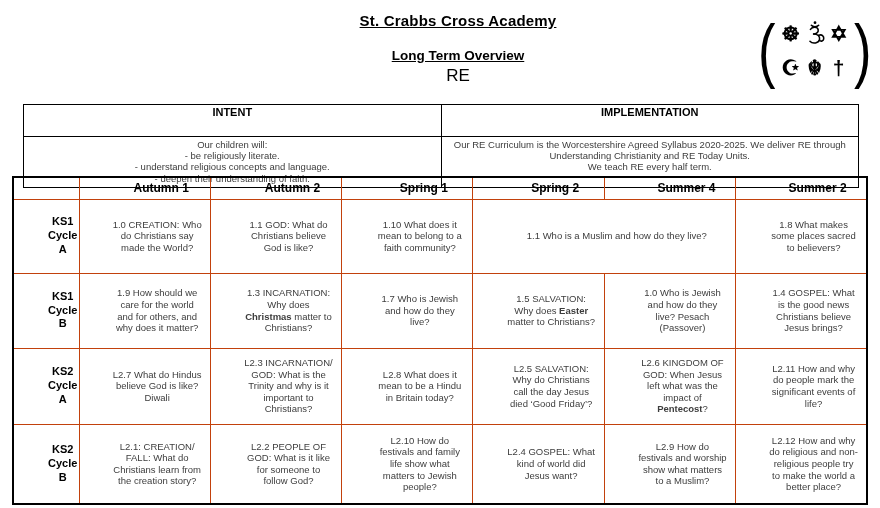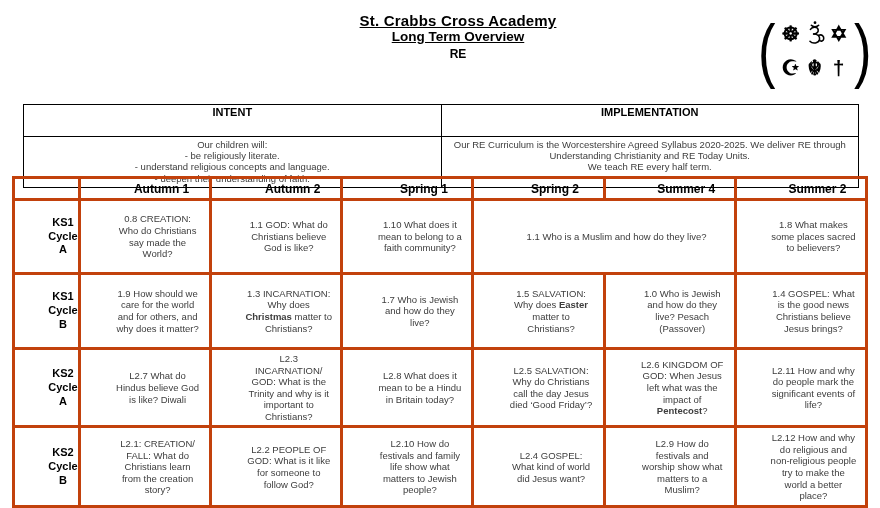--- a/index.html
+++ b/index.html
@@ -9,22 +9,22 @@
     font-family:"Liberation Sans", sans-serif; color:#000;
   }
 
   
   .header { position:absolute; left:0; top:0; width:880px; height:100px; }
 
   .logo { position:absolute; left:6px; top:6px; width:170px; height:92px; }
 
   .titles { position:absolute; left:156px; right:120px; top:12px; text-align:center; }
   .school-name { font-size:15px; font-weight:bold; text-decoration:underline; letter-spacing:.2px; }
-  .doc-title  { font-size:13.5px; font-weight:bold; text-decoration:underline; }
-  .subject    { font-size:12px; font-weight:bold; margin-top:3px; }
+  .doc-title  { font-size:13.5px; font-weight:bold; text-decoration:underline; margin-top:19px; }
+  .subject    { font-size:17px; font-weight:normal; margin-top:3px; }
 
   .symbols { position:absolute; right:6px; top:12px; display:flex; align-items:center; height:76px; }
   .paren { font-size:70px; font-weight:400; line-height:74px; transform:scaleX(.75); }
   .sym-grid {
     display:grid; grid-template-columns:repeat(3, 24px); grid-auto-rows:34px;
     align-items:center; justify-items:center; font-size:21px; font-weight:bold; color:#000;
   }
   .sym { line-height:1; }
   .sym svg { display:block; }
 
@@ -41,21 +41,21 @@
     text-align:center; vertical-align:top; padding:2px 10px 3px; line-height:1.18;
     height:41px;
   }
 
   
   .curriculum-table {
     position:absolute; left:12px; top:176px; width:856px;
     border-collapse:collapse; table-layout:fixed; border:2px solid #000;
   }
   .curriculum-table th, .curriculum-table td {
-    border:3px solid #c2410c; text-align:center; vertical-align:middle;padding-left:33px;
+    border:1px solid #c2410c; text-align:center; vertical-align:middle;padding-left:33px;
   }
   .term-cell { font-size:12px; font-weight:bold; height:22px; }
   .corner-cell { }
   .label-cell { border:2px solid #000; font-size:11px; font-weight:bold; line-height:1.25;margin-top:20px; }
   .unit {
     font-size:9.5px; color:#3d3d3d; line-height:1.22; padding:3px 8px;
     font-weight:normal;
   }
   .unit b { color:#3d3d3d; }
   .row-1 td { height:74px; }
@@ -139,21 +139,21 @@
     <th class="term-cell">Spring 2</th>
     <th class="term-cell">Summer 4</th>
     <th class="term-cell">Summer 2</th>
   </tr>
 
   <tr class="row-1">
     <td class="label-cell">
       <div>KS1</div>
       <div>Cycle A</div>
     </td>
-    <td class="unit">0.8 CREATION: Who do Christians say made the World?</td>
+    <td class="unit">1.0 CREATION: Who do Christians say made the World?</td>
     <td class="unit">1.1 GOD: What do Christians believe God is like?</td>
     <td class="unit">1.10 What does it mean to belong to a faith community?</td>
     <td class="unit" colspan="2">1.1 Who is a Muslim and how do they live?</td>
     <td class="unit">1.8 What makes some places sacred to believers?</td>
   </tr>
 
   <tr class="row-2">
     <td class="label-cell">
       <div>KS1</div>
       <div>Cycle B</div>

